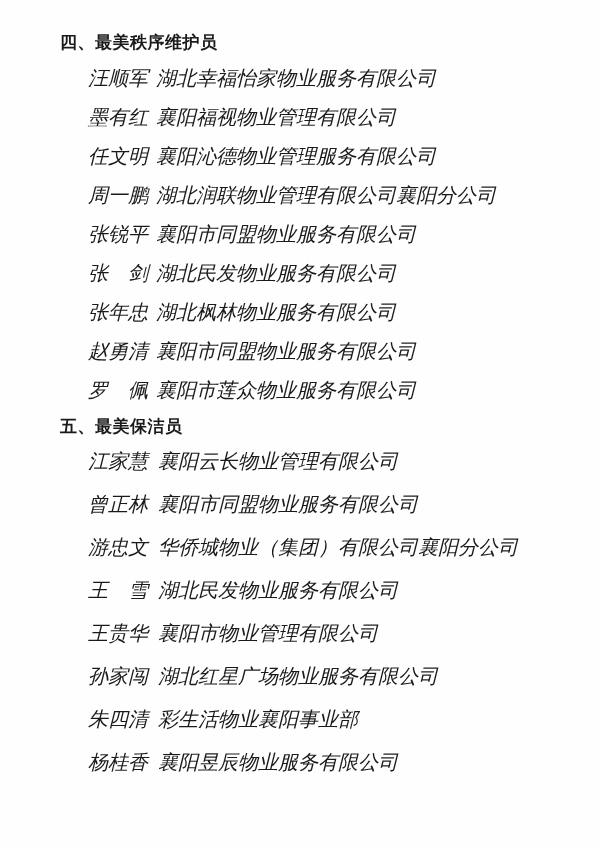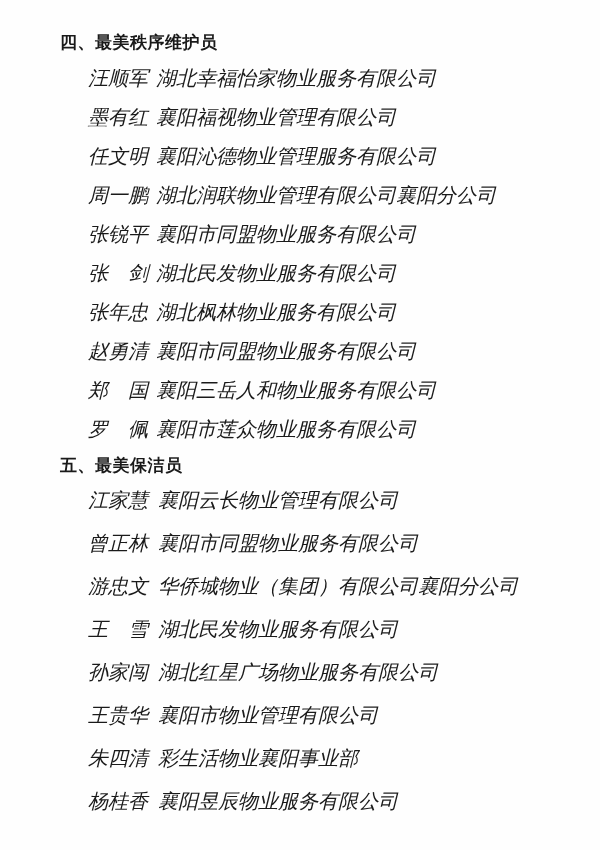--- a/index.html
+++ b/index.html
@@ -99,24 +99,20 @@
       </li>
       <li class="entry">
         <span class="entry-name">张年忠</span>
         <span class="entry-org">湖北枫林物业服务有限公司</span>
       </li>
       <li class="entry">
         <span class="entry-name">赵勇清</span>
         <span class="entry-org">襄阳市同盟物业服务有限公司</span>
       </li>
       <li class="entry">
-        <span class="entry-name">郑　国</span>
-        <span class="entry-org">襄阳三岳人和物业服务有限公司</span>
-      </li>
-      <li class="entry">
         <span class="entry-name">罗　佩</span>
         <span class="entry-org">襄阳市莲众物业服务有限公司</span>
       </li>
     </ul>
   </div>
 
   <div class="section sec-5">
     <div class="section-heading">五、最美保洁员</div>
     <ul class="entry-list">
       <li class="entry">
@@ -129,26 +125,26 @@
       </li>
       <li class="entry">
         <span class="entry-name">游忠文</span>
         <span class="entry-org">华侨城物业（集团）有限公司襄阳分公司</span>
       </li>
       <li class="entry">
         <span class="entry-name">王　雪</span>
         <span class="entry-org">湖北民发物业服务有限公司</span>
       </li>
       <li class="entry">
+        <span class="entry-name">王贵华</span>
+        <span class="entry-org">襄阳市物业管理有限公司</span>
+      </li>
+      <li class="entry">
         <span class="entry-name">孙家闯</span>
         <span class="entry-org">湖北红星广场物业服务有限公司</span>
-      </li>
-      <li class="entry">
-        <span class="entry-name">王贵华</span>
-        <span class="entry-org">襄阳市物业管理有限公司</span>
       </li>
       <li class="entry">
         <span class="entry-name">朱四清</span>
         <span class="entry-org">彩生活物业襄阳事业部</span>
       </li>
       <li class="entry">
         <span class="entry-name">杨桂香</span>
         <span class="entry-org">襄阳昱辰物业服务有限公司</span>
       </li>
     </ul>

